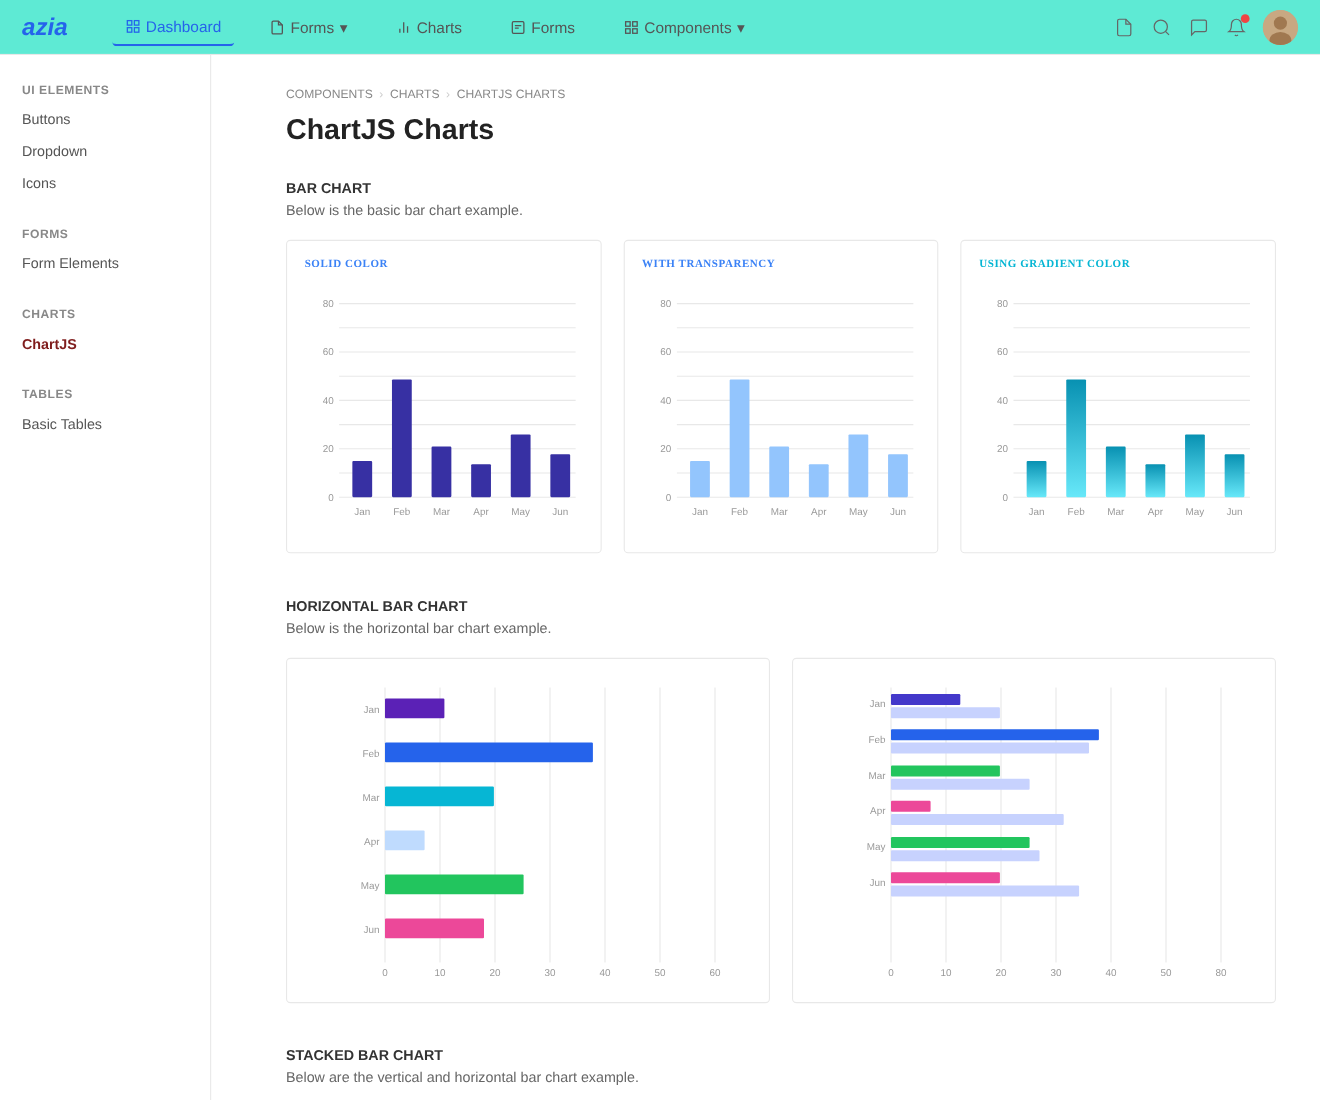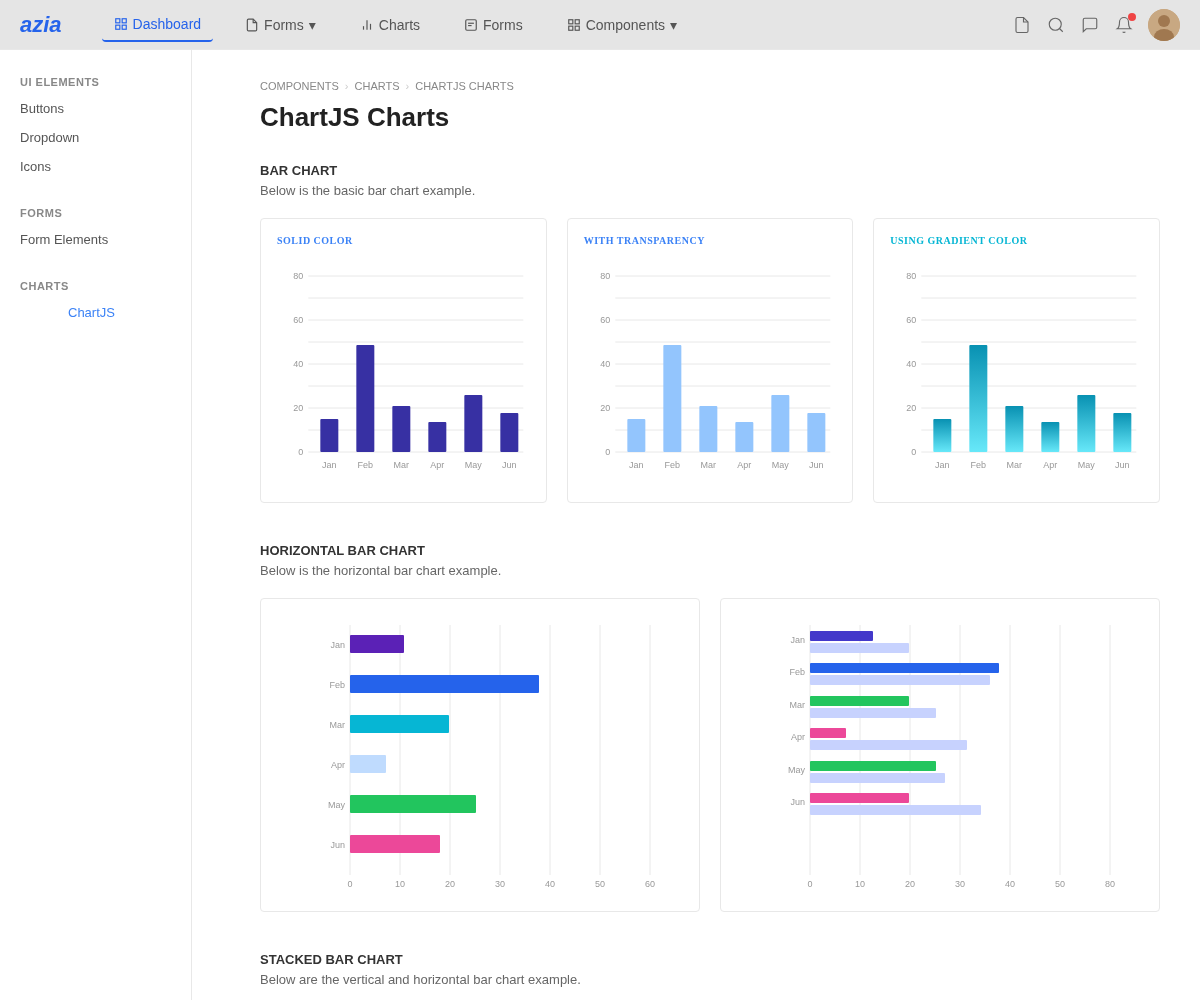--- a/index.html
+++ b/index.html
@@ -2,21 +2,21 @@
 <html><head>
   <meta charset="utf-8">
   <style>
     * { box-sizing: border-box; margin: 0; padding: 0; }
     body { font-family: -apple-system, BlinkMacSystemFont, 'Segoe UI', sans-serif; background: #fff; color: #333; font-size: 13px; }
 
     
     .top-nav {
       display: flex; align-items: center; height: 50px;
       border-bottom: 1px solid #e8e8e8; padding: 0 20px;
-      position: fixed; top: 0; left: 0; right: 0; background: #e5e5e5; z-index: 100;
+      position: fixed; top: 0; left: 0; right: 0; background: #5eead4; z-index: 100;
     }
     .logo { font-size: 22px; font-weight: 700; color: #2563eb; margin-right: 40px; font-style: italic; }
     .nav-items { display: flex; align-items: center; gap: 20px; flex: 1; }
     .nav-item {
       display: flex; align-items: center; gap: 5px; padding: 8px 12px;
       cursor: pointer; color: #555; font-size: 14px; border-radius: 4px;
       text-decoration: none;
     }
     .nav-item.active { color: #2563eb; border-bottom: 2px solid #2563eb; }
     .nav-icons { display: flex; align-items: center; gap: 14px; }
@@ -35,21 +35,21 @@
     }
     .sidebar-section { margin-bottom: 20px; }
     .sidebar-section-title {
       font-size: 11px; font-weight: 700; color: #888;
       padding: 6px 20px; text-transform: uppercase; letter-spacing: 0.5px;
     }
     .sidebar-item {
       display: block; padding: 7px 20px; color: #555;
       cursor: pointer; font-size: 13px; text-decoration: none;
     }
-    .sidebar-item.active { color: #3b82f6; font-weight: 400; margin-left: 48px; }
+    .sidebar-item.active { color: #7f1d1d; font-weight: 700; }
 
     
     .main { margin-left: 220px; padding: 30px 40px; flex: 1; }
 
     
     .breadcrumb { font-size: 11px; color: #888; margin-bottom: 10px; display: flex; align-items: center; gap: 6px; }
     .breadcrumb span { text-transform: uppercase; }
     .breadcrumb .sep { color: #ccc; }
 
     .page-title { font-size: 26px; font-weight: 600; color: #222; margin-bottom: 30px; }
@@ -174,20 +174,24 @@
       <a class="sidebar-item">Dropdown</a>
       <a class="sidebar-item">Icons</a>
     </div>
     <div class="sidebar-section">
       <div class="sidebar-section-title">FORMS</div>
       <a class="sidebar-item">Form Elements</a>
     </div>
     <div class="sidebar-section">
       <div class="sidebar-section-title">CHARTS</div>
       <a class="sidebar-item active">ChartJS</a>
+    </div>
+    <div class="sidebar-section">
+      <div class="sidebar-section-title">TABLES</div>
+      <a class="sidebar-item">Basic Tables</a>
     </div>
   </aside>
 
   <main class="main">
 
     <div class="breadcrumb">
       <span>COMPONENTS</span>
       <span class="sep">›</span>
       <span>CHARTS</span>
       <span class="sep">›</span>

